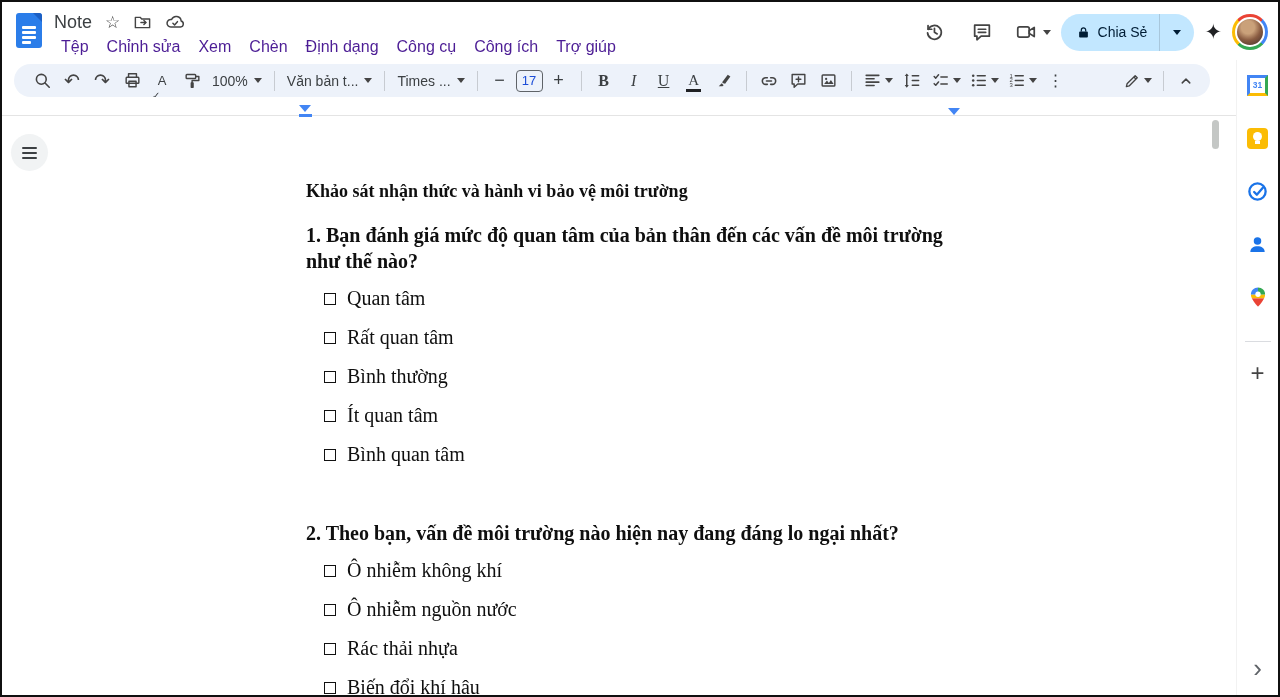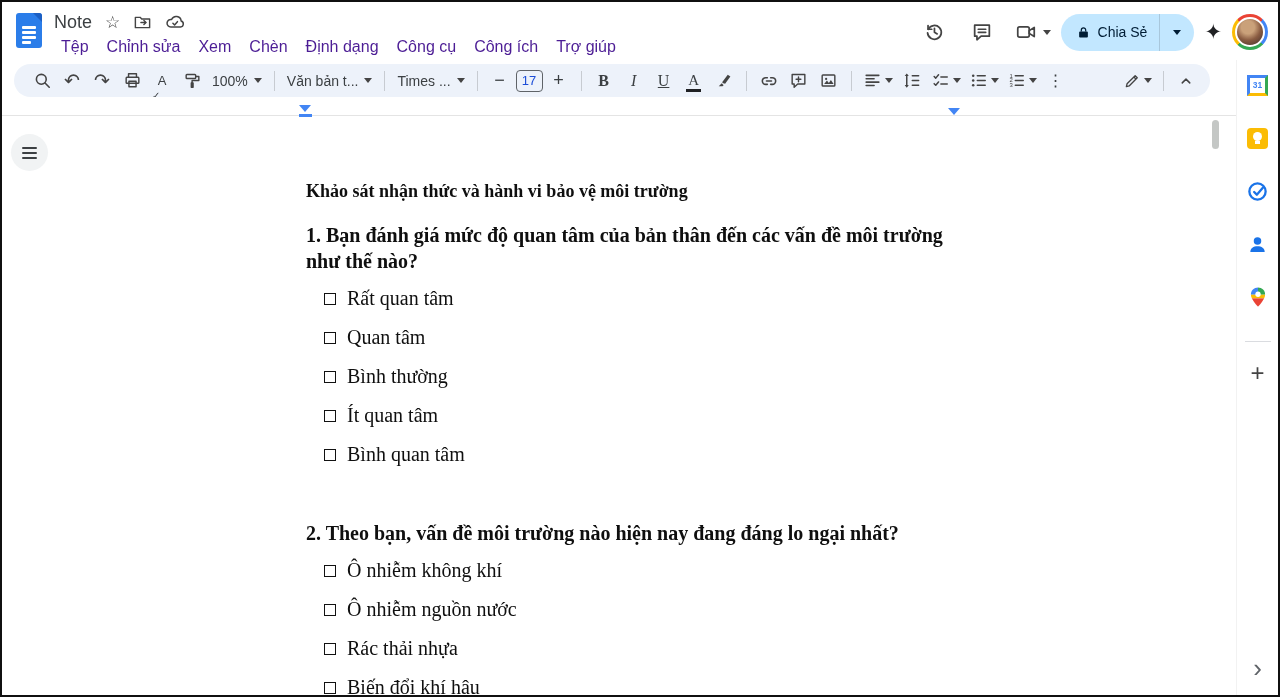--- a/index.html
+++ b/index.html
@@ -319,25 +319,25 @@
     </div>
     <div class="scroll-thumb"></div>
 
     <div class="doc">
       <div class="doc-heading">Khảo sát nhận thức và hành vi bảo vệ môi trường</div>
 
       <div class="q-text">1. Bạn đánh giá mức độ quan tâm của bản thân đến các vấn đề môi trường như thế nào?</div>
       <div class="opt-list">
         <div class="opt-row">
           <span class="cbox"></span>
+          <span class="opt-label">Quan tâm</span>
+        </div>
+        <div class="opt-row">
+          <span class="cbox"></span>
           <span class="opt-label">Rất quan tâm</span>
-        </div>
-        <div class="opt-row">
-          <span class="cbox"></span>
-          <span class="opt-label">Quan tâm</span>
         </div>
         <div class="opt-row">
           <span class="cbox"></span>
           <span class="opt-label">Bình thường</span>
         </div>
         <div class="opt-row">
           <span class="cbox"></span>
           <span class="opt-label">Ít quan tâm</span>
         </div>
         <div class="opt-row">

